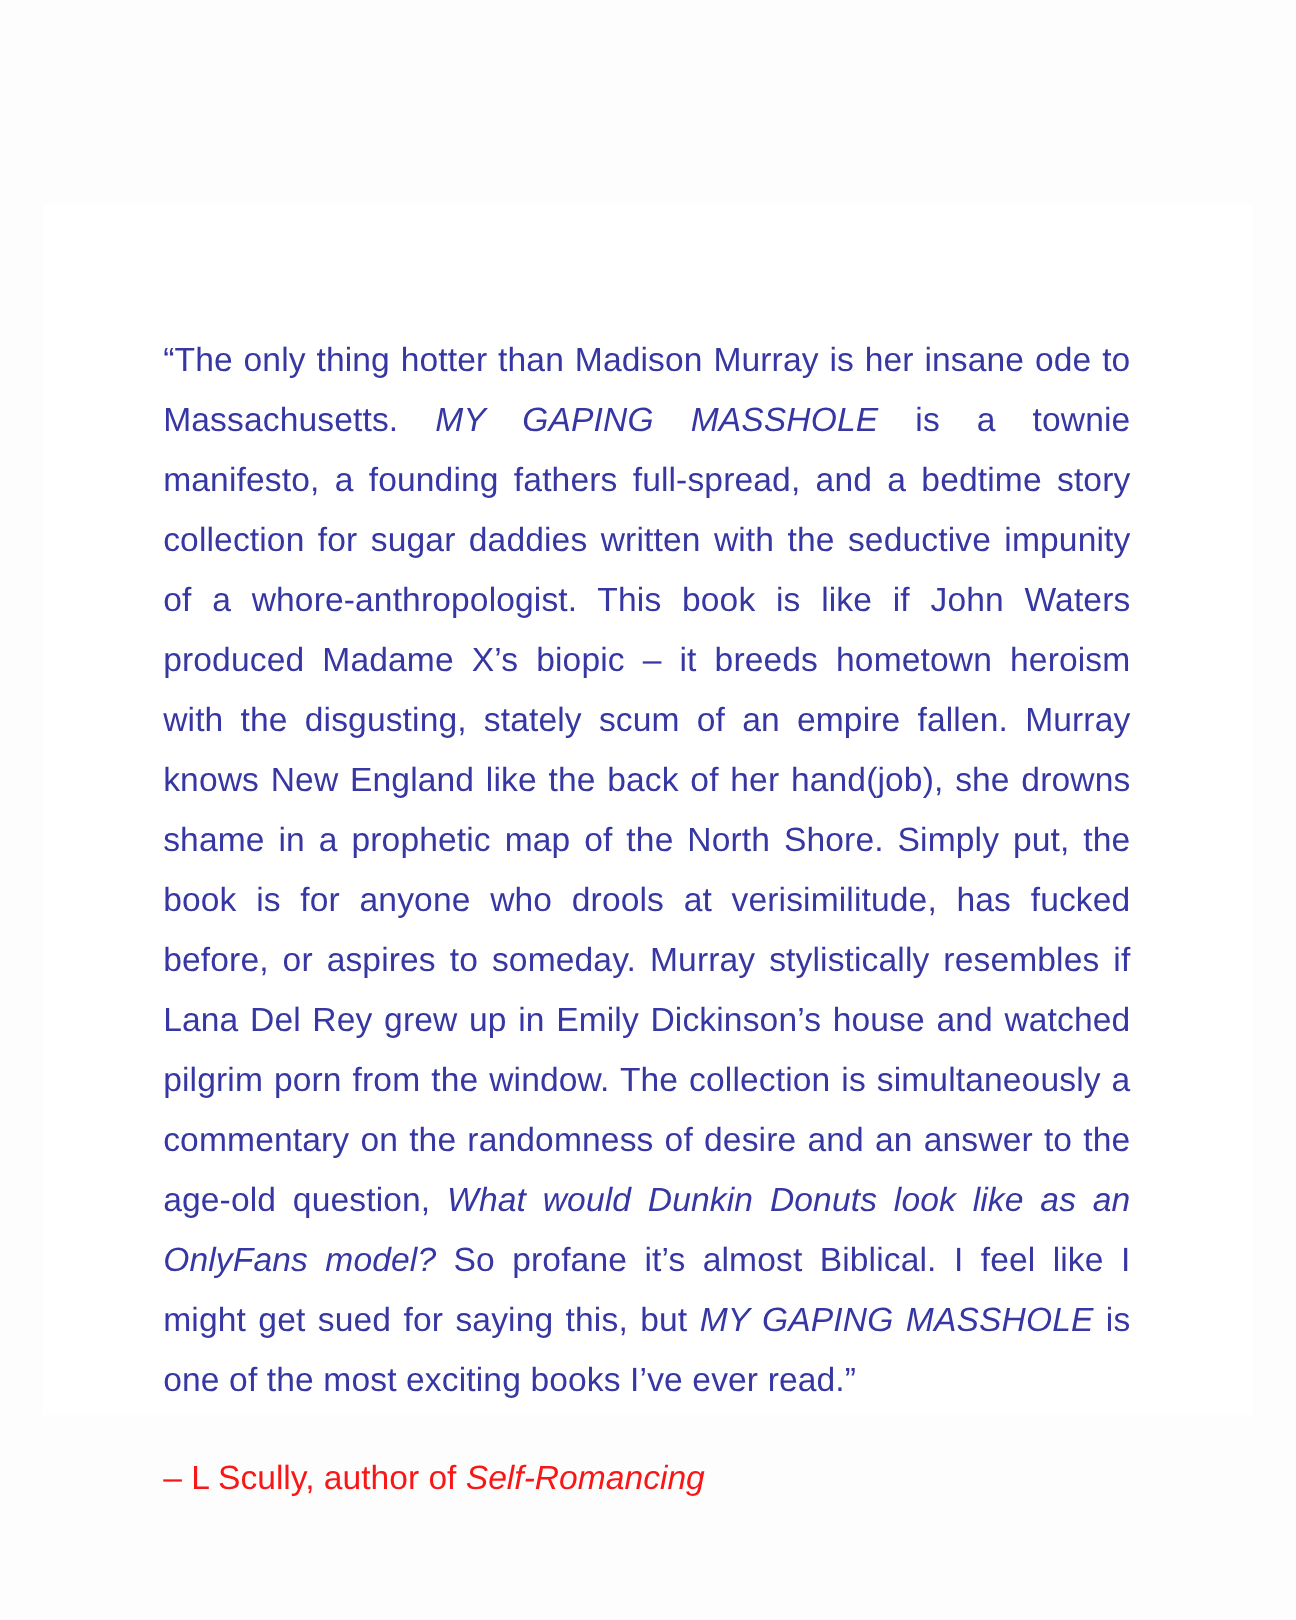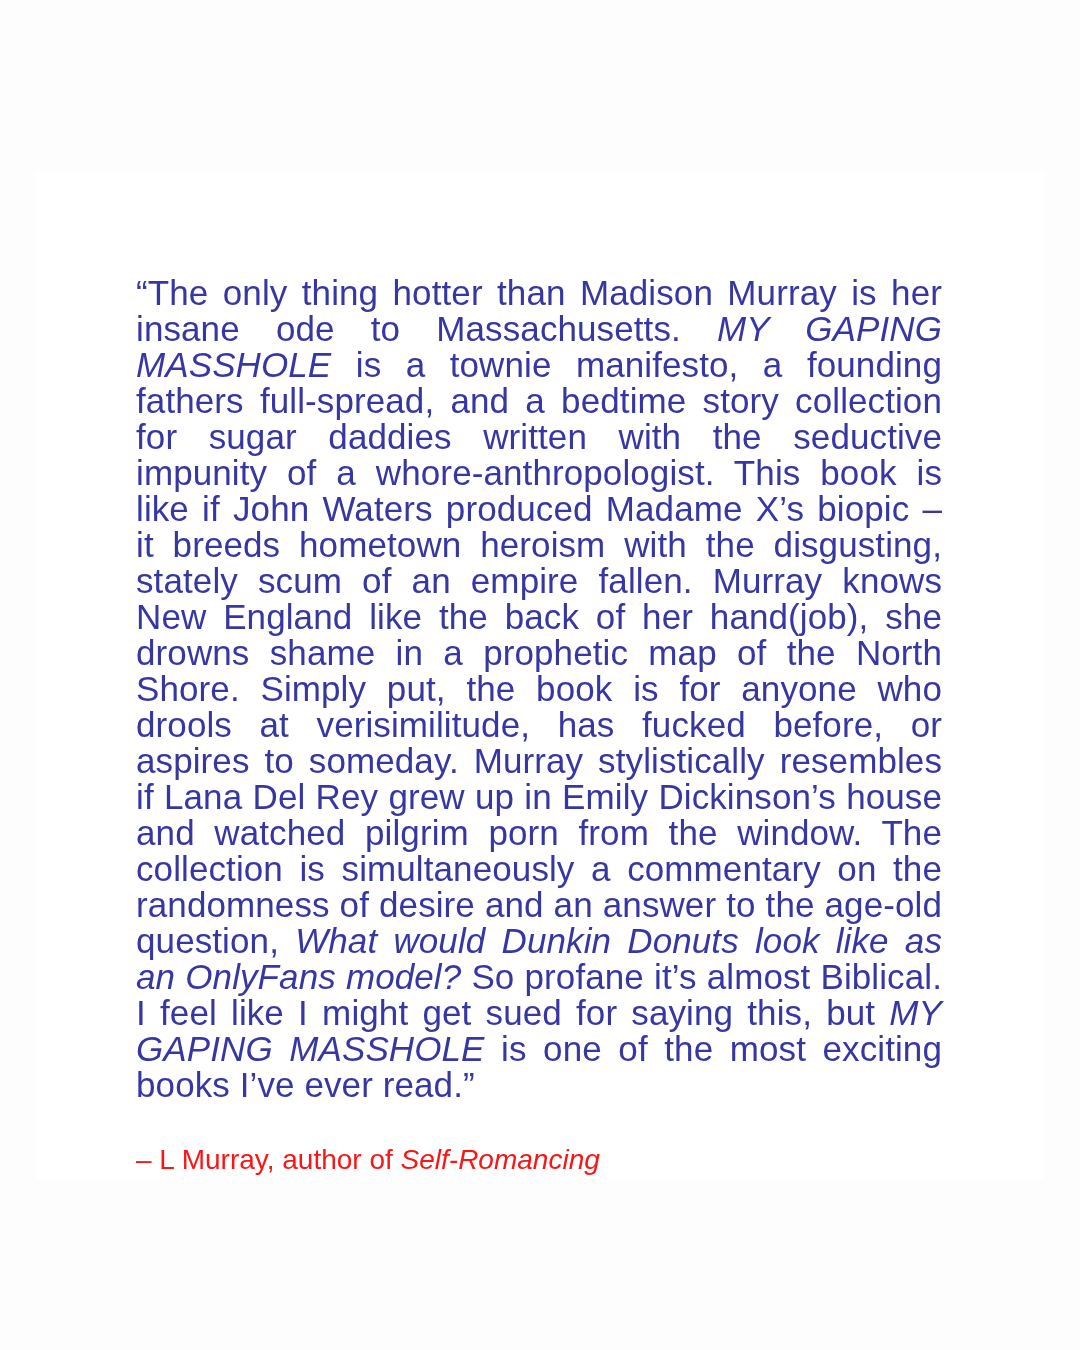--- a/index.html
+++ b/index.html
@@ -23,36 +23,36 @@
     height: 1008px;
     background: var(--card-bg);
   }
   .text-col {
     position: absolute;
     left: 100px;
     top: 104px;
     width: 806px;
   }
   .blurb {
-    font-size: 35px;
-    line-height: 36px;
+    font-size: 28px;
+    line-height: 50px;
     color: var(--blue);
     text-align: justify;
     letter-spacing: 0.1px;
   }
   .attribution {
     margin-top: 38px;
     font-size: 28px;
     line-height: 38px;
     color: var(--red);
     text-align: left;
   }
   .italic { font-style: italic; }
 </style>
 </head>
 <body>
 
 <div class="card">
   <div class="text-col">
     <p class="blurb"><span>“The only thing hotter than Madison Murray is her insane ode to Massachusetts. </span><span class="italic">MY GAPING MASSHOLE</span><span> is a townie manifesto, a founding fathers full-spread, and a bedtime story collection for sugar daddies written with the seductive impunity of a whore-anthropologist. This book is like if John Waters produced Madame X’s biopic – it breeds hometown heroism with the disgusting, stately scum of an empire fallen. Murray knows New England like the back of her hand(job), she drowns shame in a prophetic map of the North Shore. Simply put, the book is for anyone who drools at verisimilitude, has fucked before, or aspires to someday. Murray stylistically resembles if Lana Del Rey grew up in Emily Dickinson’s house and watched pilgrim porn from the window. The collection is simultaneously a commentary on the randomness of desire and an answer to the age-old question, </span><span class="italic">What would Dunkin Donuts look like as an OnlyFans model?</span><span> So profane it’s almost Biblical. I feel like I might get sued for saying this, but </span><span class="italic">MY GAPING MASSHOLE</span><span> is one of the most exciting books I’ve ever read.”</span></p>
-    <p class="attribution"><span>– L Murray, author of </span><span class="italic">Self-Romancing</span></p>
+    <p class="attribution"><span>– L Scully, author of </span><span class="italic">Self-Romancing</span></p>
   </div>
 </div>
 
 </body></html>

